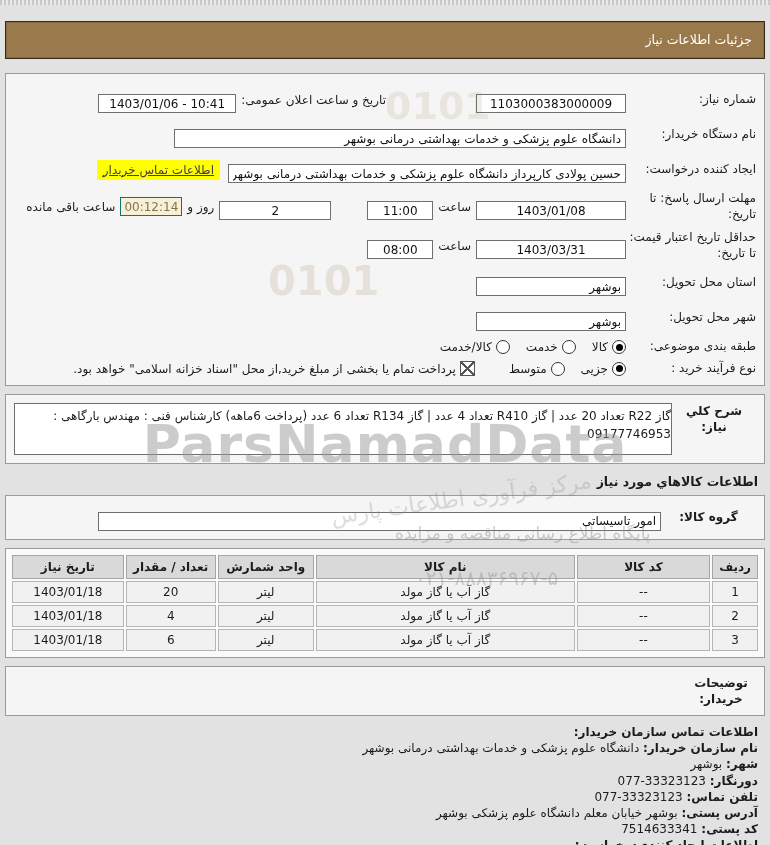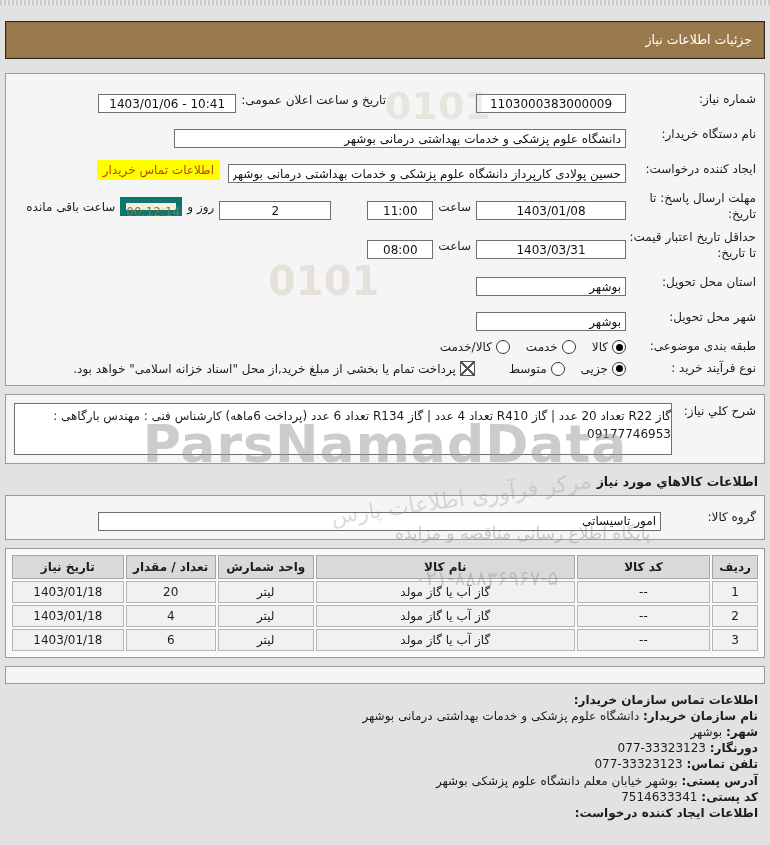--- a/index.html
+++ b/index.html
@@ -9,33 +9,33 @@
   .titlebar{margin:16px 5px 14px;height:36px;background:#9a7a4c;border:1px solid #33291a;
     color:#fff;line-height:36px;padding:0 12px;font-size:12.5px;box-shadow:inset 0 0 0 1px #8a6c40;}
   .panel{margin:0 5px 8px;border:1px solid #9a9a9a;background:#f5f5f5;box-sizing:border-box;}
   .main-panel{padding:12px 8px 6px;}
   .row{display:flex;align-items:center;margin-bottom:8px;}
   .lbl{flex:0 0 130px;line-height:1.3;}
   .mid{margin:0 5px;white-space:nowrap;}
   input.inp{border:1px solid #6f6f6f;background:#fff;height:19px;box-sizing:border-box;
     font-family:inherit;font-size:12px;padding:0 4px;color:#111;margin-top:8px;}
   .center{text-align:center;} .ltr{direction:ltr;}
-  .ylink{background:#ffff00;color:#c2410c;padding:3px 6px;margin-inline-start:8px;cursor:pointer;white-space:nowrap;}
+  .ylink{background:#ffff00;color:#404040;padding:3px 6px;margin-inline-start:8px;cursor:pointer;white-space:nowrap;text-decoration:underline;}
   .timer{display:inline-block;width:62px;height:19px;line-height:18px;box-sizing:border-box;
-    background:#f6f0d8;border:6px solid #0f766e;color:#85744a;text-align:center;direction:ltr;}
+    background:#f6f0d8;border:1px solid #0f766e;color:#85744a;text-align:center;direction:ltr;}
   .opt{display:inline-flex;align-items:center;gap:4px;margin-inline-end:16px;white-space:nowrap;}
   .radio{width:12px;height:12px;border:1px solid #333;border-radius:50%;background:#fff;
     display:inline-flex;align-items:center;justify-content:center;flex:0 0 auto;}
   .radio.on::after{content:"";width:7px;height:7px;background:#000;border-radius:50%;}
   .checkbox{width:13px;height:13px;border:1px solid #555;background:#fff;display:inline-block;flex:0 0 auto;}
   .checkbox.on{background-image:
     linear-gradient(45deg,transparent 44%,#555 46%,#555 54%,transparent 56%),
     linear-gradient(135deg,transparent 44%,#555 46%,#555 54%,transparent 56%);}
   .hpanel{display:flex;padding:8px;}
-  .blbl{flex:0 0 84px;font-weight:normal;line-height:1.35;}
+  .blbl{flex:0 0 84px;font-weight:bold;line-height:1.35;text-align:center;}
   .textbox{flex:1;background:#fff;border:1px solid #6f6f6f;padding:3px 0;line-height:1.55;min-height:44px;}
   .section-heading{font-weight:bold;font-size:12.5px;margin:10px 12px 6px;}
   .group-input{width:563px;}
   .table-panel{padding:4px;background:#fafafa;}
   table.items{width:100%;border-collapse:separate;border-spacing:2px;}
   table.items th{background:#d9d9d9;border:1px solid #a5a5a5;font-weight:bold;padding:4px 6px;text-align:center;}
   table.items td{background:#f1f1f1;border:1px solid #b5b5b5;padding:3px 6px;text-align:center;}
   .notes-box{min-height:52px;}
   .contact{margin:4px 12px 0;line-height:16.2px;font-size:12px;}
   .contact b{font-weight:bold;}
@@ -193,20 +193,21 @@
         <td>گاز آب یا گاز مولد</td>
         <td>لیتر</td>
         <td>6</td>
         <td>1403/01/18</td>
       </tr>
     </tbody>
   </table>
 </div>
 
 <div class="panel hpanel">
+  <span class="blbl" style="flex-basis:70px">توضیحات خریدار:</span>
 </div>
 
 <div class="contact">
   <div><b>اطلاعات تماس سازمان خریدار:</b></div>
   <div><b>نام سازمان خریدار:</b> <span>دانشگاه علوم پزشکی و خدمات بهداشتی درمانی بوشهر</span></div>
   <div><b>شهر:</b> <span>بوشهر</span></div>
   <div><b>دورنگار:</b> <span>33323123-077</span></div>
   <div><b>تلفن تماس:</b> <span>33323123-077</span></div>
   <div><b>آدرس پستی:</b> <span>بوشهر خیابان معلم دانشگاه علوم پزشکی بوشهر</span></div>
   <div><b>کد پستی:</b> <span>7514633341</span></div>

